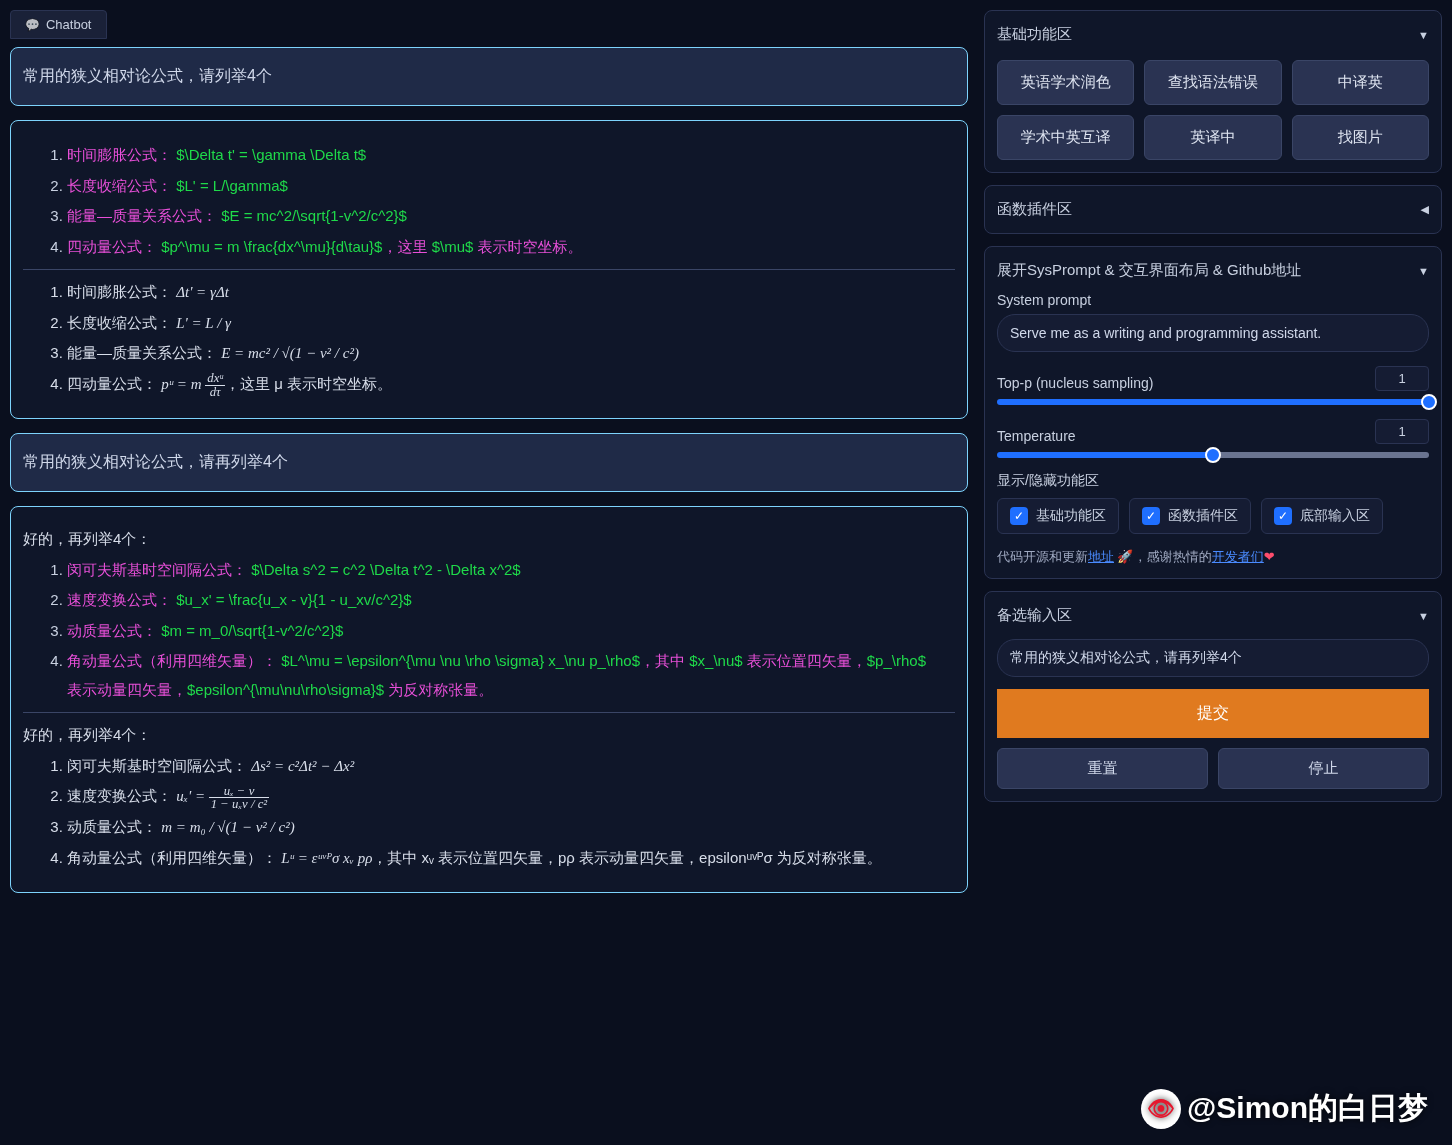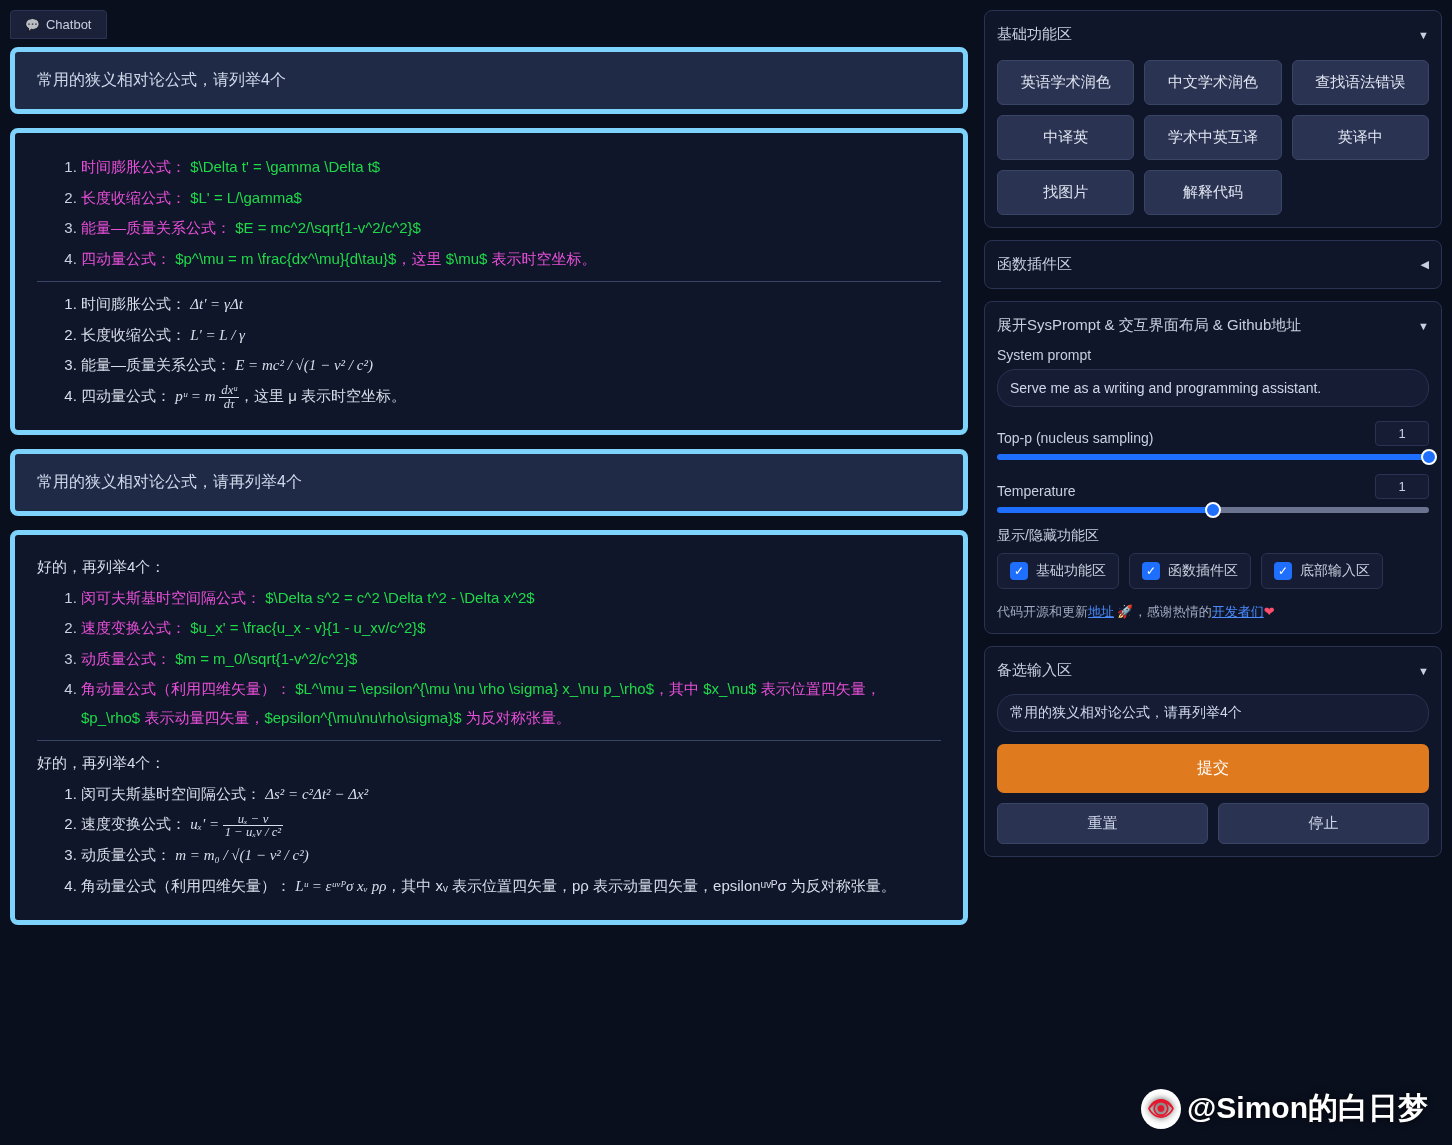--- a/index.html
+++ b/index.html
@@ -22,22 +22,22 @@
 .tab {
   display: inline-flex; align-items: center; gap: 6px;
   background: #1a2138; color: #c8d0e0;
   padding: 6px 14px; border-radius: 4px 4px 0 0;
   border: 1px solid #2a3352; font-size: 13px;
 }
 .tab-icon { font-size: 12px; opacity: .7; }
 
 .chat-scroll { flex: 1; overflow-y: auto; padding-right: 4px; }
 .msg-user, .msg-bot {
-  border: 5px solid #7dd3fc; border-radius: 8px;
-  padding: 18px 22px; margin-bottom: 14px;
+  border: 1px solid #7dd3fc; border-radius: 8px;
+  padding: 18px 12px; margin-bottom: 14px;
 }
 .msg-user { background: #1f2a47; color: #d0d8ea; font-size: 16px; }
 .msg-bot { background: #0f1629; font-size: 15px; line-height: 1.9; }
 .msg-bot ol { padding-left: 26px; }
 .msg-bot li { margin: 2px 18px; }
 .pink { color: #e84fd8; }
 .green { color: #1fd94a; }
 .ital { font-style: italic; font-family: "Cambria Math", serif; }
 .hr { border: none; border-top: 1px solid #3a4566; margin: 8px 0; }
 .plain { color: #d8deea; }
@@ -93,21 +93,21 @@
   width: 18px; height: 18px; border-radius: 4px;
   background: #1f6fff; display: flex; align-items: center;
   justify-content: center; color: #fff; font-size: 12px;
 }
 .credit { font-size: 13px; color: #a0aac2; margin-top: 14px; }
 .credit a { color: #4a8bff; text-decoration: underline; }
 .heart { color: #ff4d6d; }
 
 .submit-btn {
   width: 100%; background: #e07a1f; color: #fff;
-  border: none; border-radius: 7px; padding: 14px;
+  border: none; border-radius: 0; padding: 14px;
   font-size: 16px; margin-top: 12px; cursor: pointer;
 }
 .sec-btn-row { display: flex; gap: 10px; margin-top: 10px; }
 .sec-btn {
   flex: 1; background: #2a3352; color: #d0d8ea;
   border: 1px solid #3a4566; border-radius: 6px;
   padding: 10px; font-size: 15px; text-align: center;
   cursor: pointer;
 }
 
@@ -187,27 +187,25 @@
 
 <div class="right-col">
 
   <div class="panel">
     <div class="panel-hdr">
       <span>基础功能区</span>
       <span class="arrow">▼</span>
     </div>
     <div class="btn-grid">
       <div class="btn">英语学术润色</div>
-      <div class="btn">中文学术润色</div>
       <div class="btn">查找语法错误</div>
       <div class="btn">中译英</div>
       <div class="btn">学术中英互译</div>
       <div class="btn">英译中</div>
       <div class="btn">找图片</div>
-      <div class="btn">解释代码</div>
     </div>
   </div>
 
   <div class="panel">
     <div class="panel-hdr">
       <span>函数插件区</span>
       <span class="arrow">◀</span>
     </div>
   </div>
 

